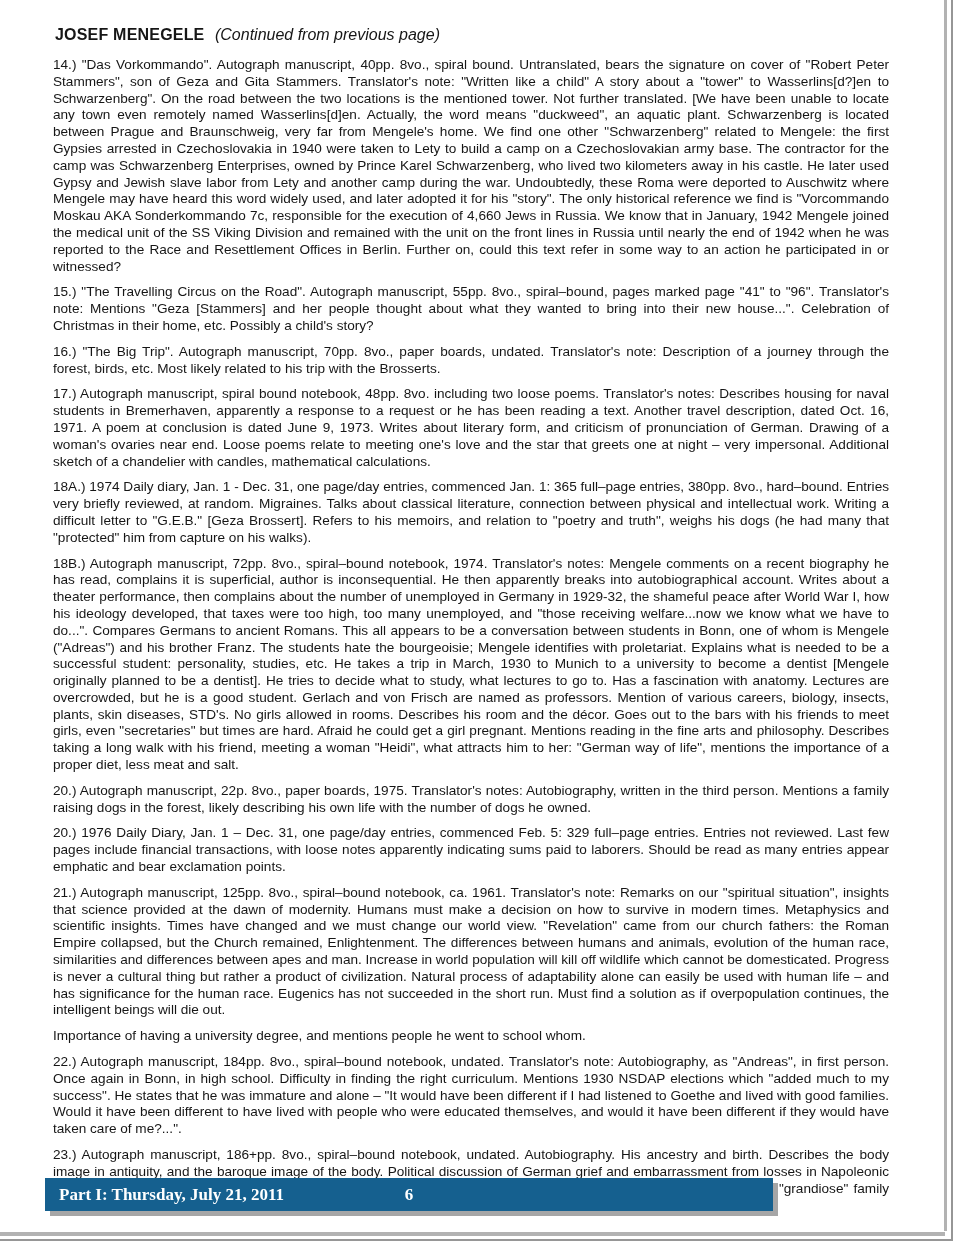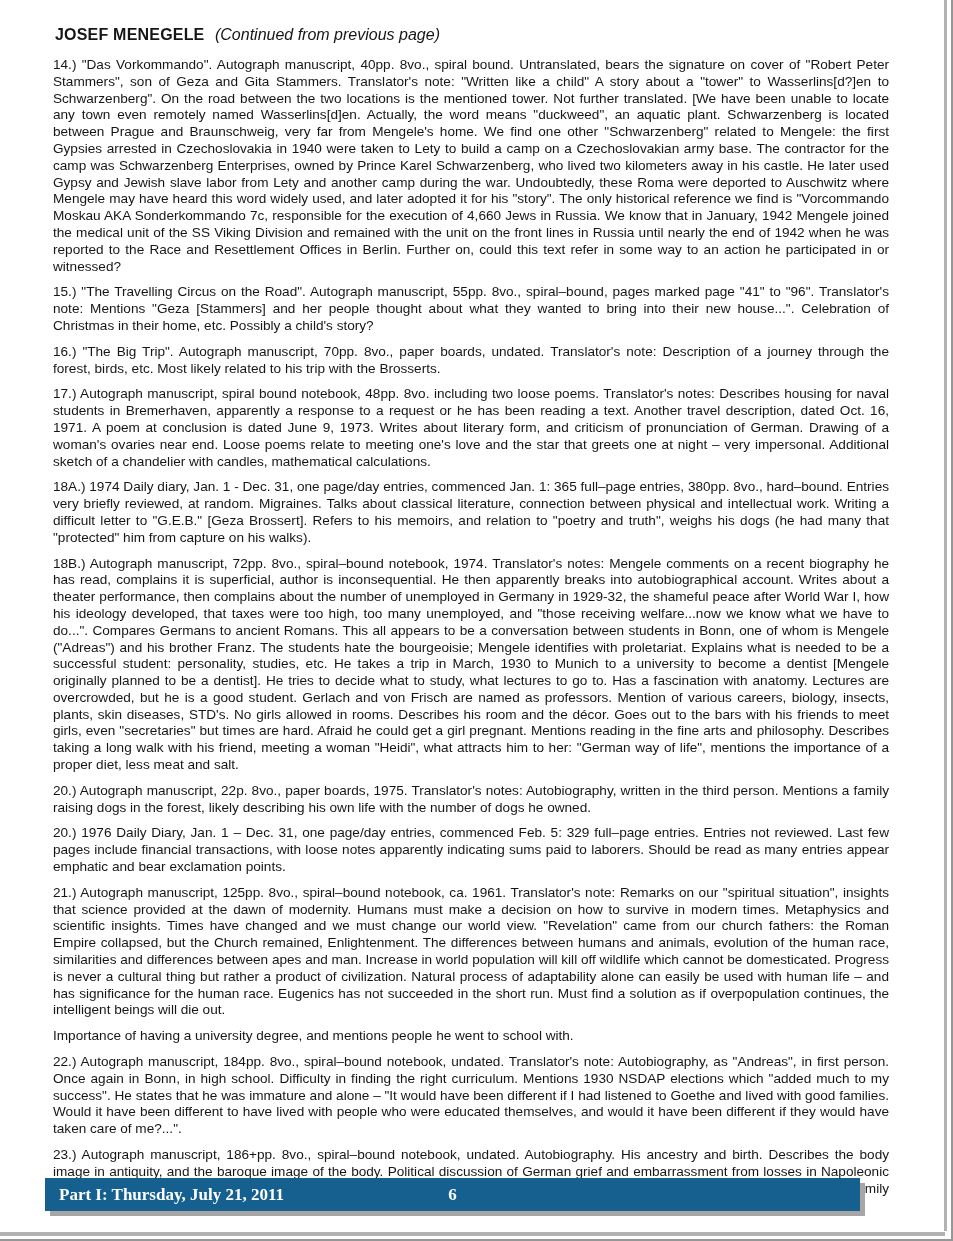--- a/index.html
+++ b/index.html
@@ -40,21 +40,21 @@
     margin: 0 0 9px 0;
     font-size: 13.6px;
     line-height: 16.8px;
     text-align: justify;
     text-justify: inter-word;
   }
   .footer-bar {
     position: absolute;
     left: 45px;
     top: 1178px;
-    width: 815px;
+    width: 728px;
     height: 33px;
     background: #15608f;
     box-shadow: 5px 5px 0 #a6a6a6;
     display: flex;
     align-items: center;
     box-sizing: border-box;
     padding: 0 14px;
     color: #ffffff;
     font-family: "Liberation Serif", serif;
     font-weight: bold;
@@ -92,21 +92,21 @@
 
     <p class="entry">14.) "Das Vorkommando". Autograph manuscript, 40pp. 8vo., spiral bound. Untranslated, bears the signature on cover of "Robert Peter Stammers", son of Geza and Gita Stammers. Translator's note: "Written like a child" A story about a "tower" to Wasserlins[d?]en to Schwarzenberg". On the road between the two locations is the mentioned tower. Not further translated. [We have been unable to locate any town even remotely named Wasserlins[d]en. Actually, the word means "duckweed", an aquatic plant. Schwarzenberg is located between Prague and Braunschweig, very far from Mengele's home. We find one other "Schwarzenberg" related to Mengele: the first Gypsies arrested in Czechoslovakia in 1940 were taken to Lety to build a camp on a Czechoslovakian army base. The contractor for the camp was Schwarzenberg Enterprises, owned by Prince Karel Schwarzenberg, who lived two kilometers away in his castle. He later used Gypsy and Jewish slave labor from Lety and another camp during the war. Undoubtedly, these Roma were deported to Auschwitz where Mengele may have heard this word widely used, and later adopted it for his "story". The only historical reference we find is "Vorcommando Moskau AKA Sonderkommando 7c, responsible for the execution of 4,660 Jews in Russia. We know that in January, 1942 Mengele joined the medical unit of the SS Viking Division and remained with the unit on the front lines in Russia until nearly the end of 1942 when he was reported to the Race and Resettlement Offices in Berlin. Further on, could this text refer in some way to an action he participated in or witnessed?</p>
     <p class="entry">15.) "The Travelling Circus on the Road". Autograph manuscript, 55pp. 8vo., spiral–bound, pages marked page "41" to "96".  Translator's note: Mentions "Geza [Stammers] and her people thought about what they wanted to bring into their new house...". Celebration of Christmas in their home, etc. Possibly a child's story?</p>
     <p class="entry">16.) "The Big Trip". Autograph manuscript, 70pp. 8vo., paper boards, undated. Translator's note: Description of a journey through the forest, birds, etc. Most likely related to his trip with the Brosserts.</p>
     <p class="entry">17.) Autograph manuscript, spiral bound notebook, 48pp. 8vo. including two loose poems. Translator's notes: Describes housing for naval students in Bremerhaven, apparently a response to a request or he has been reading a text. Another travel description, dated Oct. 16, 1971. A poem at conclusion is dated June 9, 1973. Writes about literary form, and criticism of pronunciation of German.  Drawing of a woman's ovaries near end. Loose poems relate to meeting one's love and the star that greets one at night – very impersonal.  Additional sketch of a chandelier with candles, mathematical calculations.</p>
     <p class="entry">18A.)  1974 Daily diary, Jan. 1 - Dec. 31, one page/day entries, commenced Jan. 1: 365 full–page entries, 380pp. 8vo., hard–bound. Entries very briefly reviewed, at random. Migraines. Talks about classical literature, connection between physical and intellectual work. Writing a difficult letter to "G.E.B." [Geza Brossert]. Refers to his memoirs, and relation to "poetry and truth", weighs his dogs (he had many that "protected" him from capture on his walks).</p>
     <p class="entry">18B.)  Autograph manuscript, 72pp. 8vo., spiral–bound notebook, 1974. Translator's notes: Mengele comments on a recent biography he has read, complains it is superficial, author is inconsequential. He then apparently breaks into autobiographical account. Writes about a theater performance, then complains about the number of unemployed in Germany in 1929-32, the shameful peace after World War I, how his ideology developed, that taxes were too high, too many unemployed, and "those receiving welfare...now we know what we have to do...". Compares Germans to ancient Romans. This all appears to be a conversation between students in Bonn, one of whom is Mengele ("Adreas") and his brother Franz. The students hate the bourgeoisie; Mengele identifies with proletariat. Explains what is needed to be a successful student: personality, studies, etc. He takes a trip in March, 1930 to Munich to a university to become a dentist [Mengele originally planned to be a dentist]. He tries to decide what to study, what lectures to go to. Has a fascination with anatomy. Lectures are overcrowded, but he is a good student. Gerlach and von Frisch are named as professors. Mention of various careers, biology, insects, plants, skin diseases, STD's. No girls allowed in rooms. Describes his room and the décor. Goes out to the bars with his friends to meet girls, even "secretaries" but times are hard. Afraid he could get a girl pregnant. Mentions reading in the fine arts and philosophy. Describes taking a long walk with his friend, meeting a woman "Heidi", what attracts him to her: "German way of life", mentions the importance of a proper diet, less meat and salt.</p>
     <p class="entry">20.) Autograph manuscript, 22p. 8vo., paper boards, 1975. Translator's notes: Autobiography, written in the third person. Mentions a family raising dogs in the forest, likely describing his own life with the number of dogs he owned.</p>
     <p class="entry">20.) 1976 Daily Diary, Jan. 1 – Dec. 31, one page/day entries, commenced Feb. 5: 329 full–page entries. Entries not reviewed. Last few pages include financial transactions, with loose notes apparently indicating sums paid to laborers. Should be read as many entries appear emphatic and bear exclamation points.</p>
     <p class="entry">21.) Autograph manuscript, 125pp. 8vo., spiral–bound notebook, ca. 1961. Translator's note: Remarks on our "spiritual situation", insights that science provided at the dawn of modernity. Humans must make a decision on how to survive in modern times. Metaphysics and scientific insights. Times have changed and we must change our world view. "Revelation" came from our church fathers: the Roman Empire collapsed, but the Church remained, Enlightenment. The differences between humans and animals, evolution of the human race, similarities and differences between apes and man. Increase in world population will kill off wildlife which cannot be domesticated. Progress is never a cultural thing but rather a product of civilization. Natural process of adaptability alone can easily be used with human life – and has significance for the human race. Eugenics has not succeeded in the short run. Must find a solution as if overpopulation continues, the intelligent beings will die out.</p>
-    <p class="entry">Importance of having a university degree, and mentions people he went to school with.</p>
+    <p class="entry">Importance of having a university degree, and mentions people he went to school whom.</p>
     <p class="entry">22.) Autograph manuscript, 184pp. 8vo., spiral–bound notebook, undated.  Translator's note: Autobiography, as "Andreas", in first person. Once again in Bonn, in high school. Difficulty in finding the right curriculum. Mentions 1930 NSDAP elections which "added much to my success".  He states that he was immature and alone – "It would have been different if I had listened to Goethe and lived with good families. Would it have been different to have lived with people who were educated themselves, and would it have been different if they would have taken care of me?...".</p>
     <p class="entry">23.) Autograph manuscript, 186+pp. 8vo., spiral–bound notebook, undated. Autobiography. His ancestry and birth. Describes the body image in antiquity, and the baroque image of the body. Political discussion of German grief and embarrassment from losses in Napoleonic and other various wars. History of his town. An incredibly long discussion of Andreas' heritage, essentially Mengele's  "grandiose" family history as he perceived it.</p>
 
   </div>
 
   <div class="footer-bar" style="background: rgb(21, 96, 143); color: rgb(255, 255, 255); box-shadow: rgb(166, 166, 166) 5px 5px 0px;">
     <span class="footer-left">Part I: Thursday, July 21, 2011</span>
     <span class="footer-center">6</span>
   </div>
 

